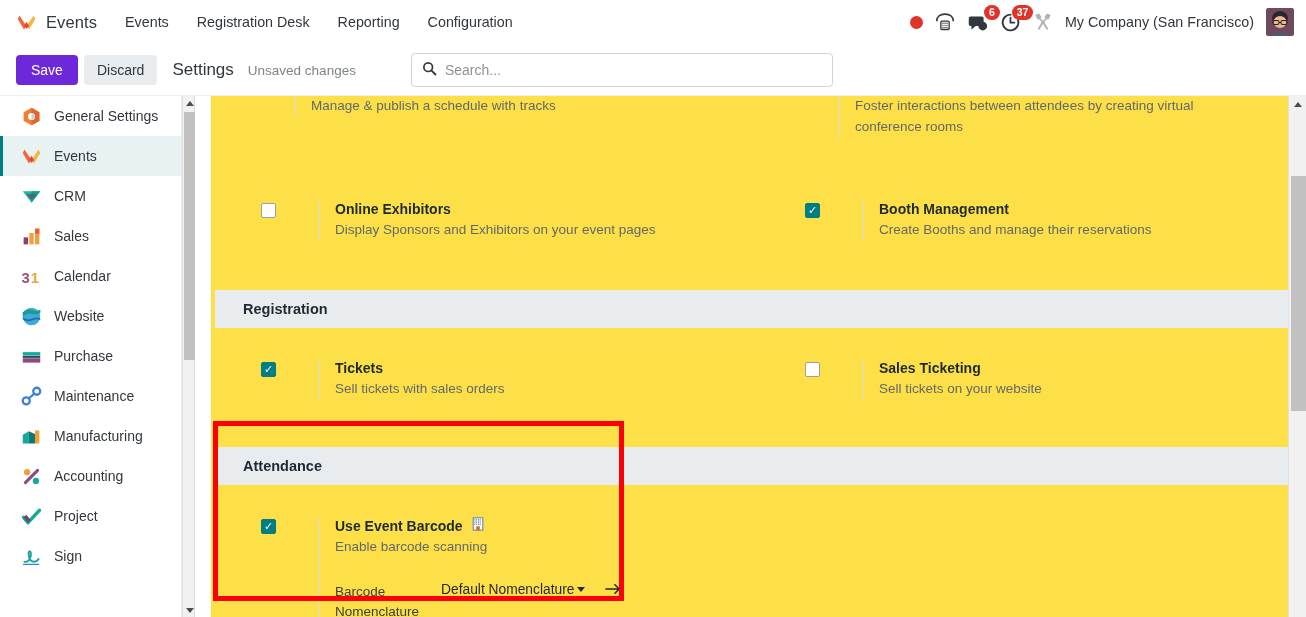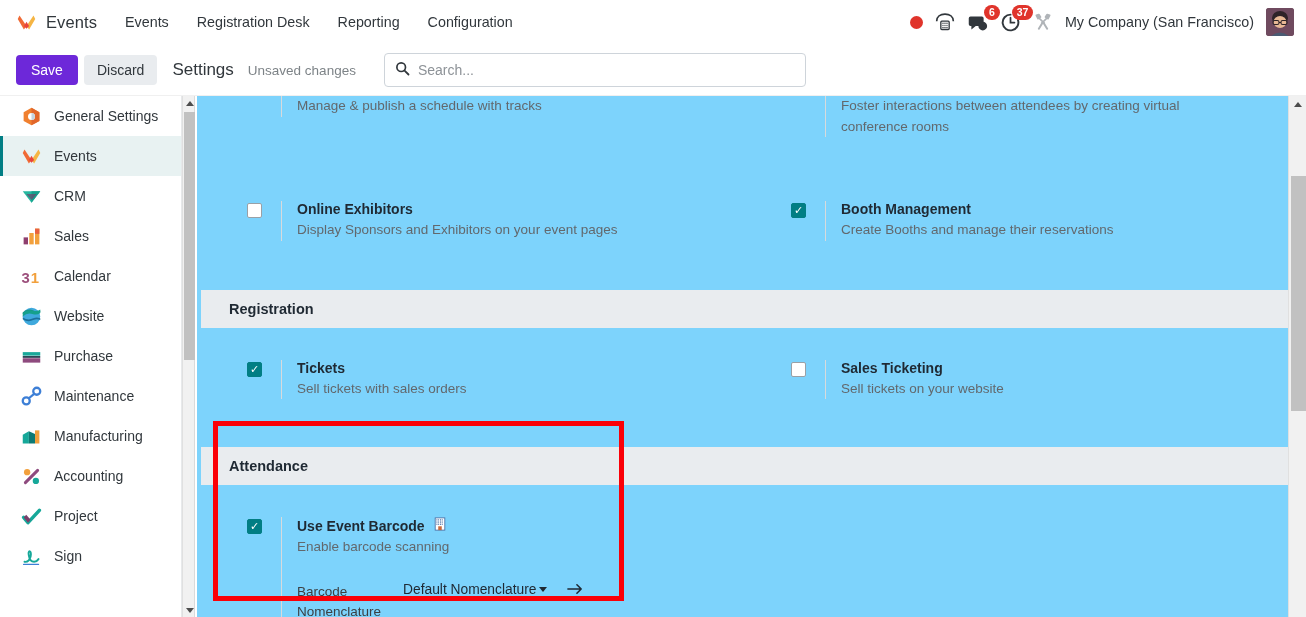--- a/index.html
+++ b/index.html
@@ -71,21 +71,21 @@
     font-size: 14px; padding: 7px 13px; border: none;
     border-radius: 4px; cursor: pointer; margin-left: 6px; font-family: inherit;
   }
   .cp-title {
     font-size: 17px; color: #31373c; margin-left: 15px;
   }
   .cp-status {
     font-size: 13.5px; color: #7d8387; margin-left: 14px;
   }
   .searchwrap {
-    margin-left: 28px; width: 422px; height: 34px;
+    margin-left: 55px; width: 422px; height: 34px;
     border: 1px solid #ced4da; border-radius: 4px;
     display: flex; align-items: center; padding: 0 10px;
     background: #fff;
   }
   .searchwrap input {
     border: none; outline: none; flex: 1;
     font-size: 14px; font-family: inherit; color: #31373c;
     margin-left: 8px; background: transparent;
   }
   .searchwrap input::placeholder { color: #8d9297; }
@@ -123,22 +123,22 @@
   .sb-arrow.down { bottom: 0; }
   .tri-up { width: 0;height: 0;border-left: 4px solid transparent;border-right: 4px solid transparent;border-bottom: 5px solid #4d4d4d; }
   .tri-down { width: 0;height: 0;border-left: 4px solid transparent;border-right: 4px solid transparent;border-top: 5px solid #4d4d4d; }
   #side-thumb {
     position: absolute; left: 1px; top: 16px; width: 11px; height: 248px;
     background: #c1c1c1; cursor: pointer;
   }
 
   
   #main {
-    position: absolute; top: 96px; left: 197px; width: 1092px; height: 521px;
-    background: #7dd3fc; overflow: hidden;
+    position: absolute; top: 96px; left: 211px; width: 1092px; height: 521px;
+    background: #fde047; overflow: hidden;
   }
   .section-head {
     background: #e9ecef; height: 38px;
     display: flex; align-items: center;
     padding-left: 28px;
     font-size: 14.5px; font-weight: bold; color: #1f2933;
     margin-left: 4px;
   }
   .settings-grid {
     display: flex; padding: 0 0 0 4px;
@@ -148,21 +148,21 @@
   .cb-slot { width: 34px; flex: none; padding-top: 2px; }
   .cb {
     width: 15px; height: 15px; border-radius: 2px;
     border: 1px solid #9aa0a6; background: #fff;
     display: flex; align-items: center; justify-content: center;
     cursor: pointer;
   }
   .cb.checked { background: #017e84; border-color: #017e84; }
   .cb .tick { color: #fff; font-size: 11px; line-height: 1; }
   .setting-body {
-    border-left: 1px solid #d8dadc; padding-left: 15px; flex: 1;
+    border-left: 1px solid #d8dadc; padding-left: 15px; flex: 1; margin-left: 24px;
   }
   .s-title {
     font-size: 14px; font-weight: bold; color: #1f2933;
     display: flex; align-items: center; gap: 8px;
   }
   .s-desc {
     font-size: 13.5px; color: #62686d; margin-top: 3px; line-height: 1.52;
     max-width: 420px;
   }
   .cont-desc {

